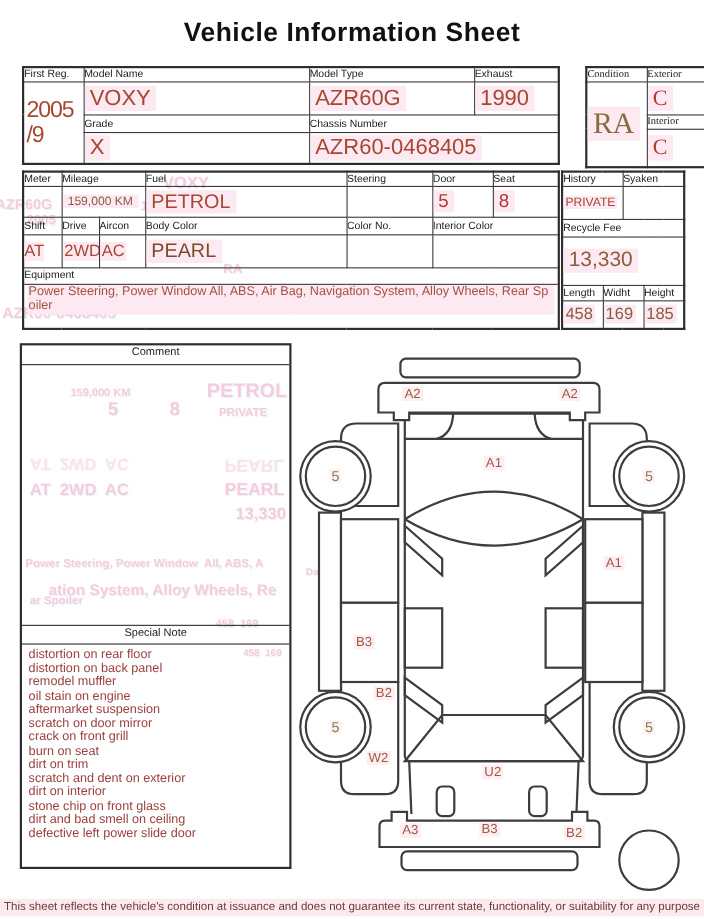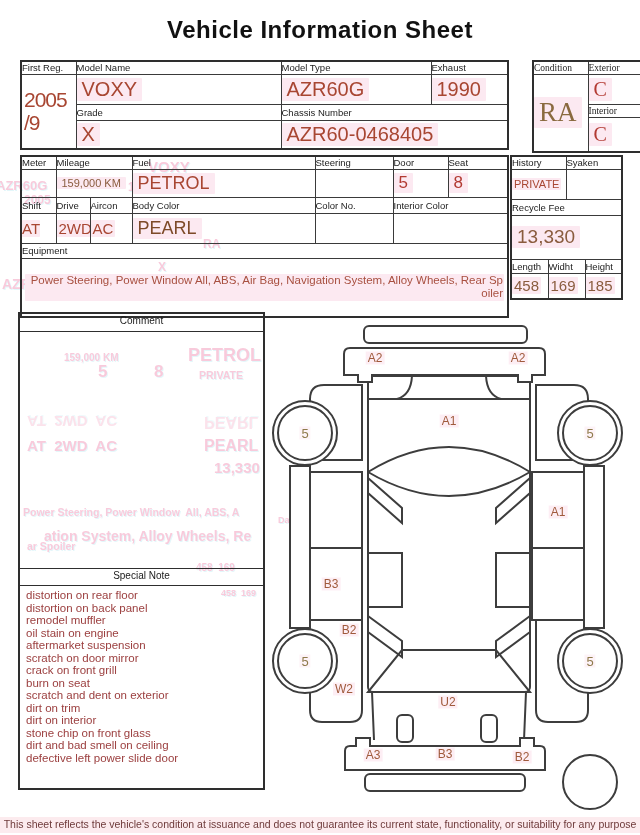--- a/index.html
+++ b/index.html
@@ -24,22 +24,22 @@
   .v-ra{color:#8a6a3f;}
   .v-pearl{color:#7d4a28;}
   .fs21{font-size:21px;} .fs20{font-size:20px;} .fs18{font-size:18px;}
   .fs17{font-size:17px;} .fs15{font-size:15px;}
   .fs27{font-size:27px;} .fs19{font-size:19px;} .fs11{font-size:11px;}
   .t1l{left:20px;top:60px;width:487px;}
   .t1r{left:532px;top:60px;width:111px;font-family:Liberation Serif, serif;}
   .t2l{left:20px;top:155px;width:487px;}
   .t2r{left:510px;top:155px;width:111px;}
   .firstreg{text-align:left;padding-left:2px;line-height:23px;letter-spacing:-1px;}
-  .equip{text-align:right;font-size:11.5px;line-height:13.5px;color:#a85040;
-    word-break:break-all;padding:15px 3px;vertical-align:top;}
+  .equip{text-align:left;font-size:11.5px;line-height:13.5px;color:#a85040;
+    word-break:break-all;padding:0 3px;vertical-align:top;}
   
   .comment-box{position:absolute;left:18px;top:312px;width:243px;height:474px;
     border:2px solid #2e2e2e;}
   .cb-header{height:16px;border-bottom:1.5px solid #2e2e2e;text-align:center;
     font-size:10px;padding-top:1px;}
   .cb-body{height:236px;}
   .sn-header{height:15px;border-top:1.5px solid #2e2e2e;border-bottom:1.5px solid #2e2e2e;
     text-align:center;font-size:10px;padding-top:1px;}
   .sn-list{padding:3px 0 0 6px;font-size:11.5px;line-height:12.5px;color:#9c4040;}
   
@@ -238,22 +238,22 @@
   <div class="sn-header">Special Note</div>
   <div class="sn-list">
     <div>distortion on rear floor</div>
     <div>distortion on back panel</div>
     <div>remodel muffler</div>
     <div>oil stain on engine</div>
     <div>aftermarket suspension</div>
     <div>scratch on door mirror</div>
     <div>crack on front grill</div>
     <div>burn on seat</div>
+    <div>dirt on trim</div>
     <div>scratch and dent on exterior</div>
-    <div>dirt on trim</div>
     <div>dirt on interior</div>
     <div>stone chip on front glass</div>
     <div>dirt and bad smell on ceiling</div>
     <div>defective left power slide door</div>
   </div>
 </div>
 
 <div class="diagram">
   <svg width="370" height="500" viewBox="0 0 370 500" fill="none" stroke="#3d3d3d" stroke-width="2">
 

